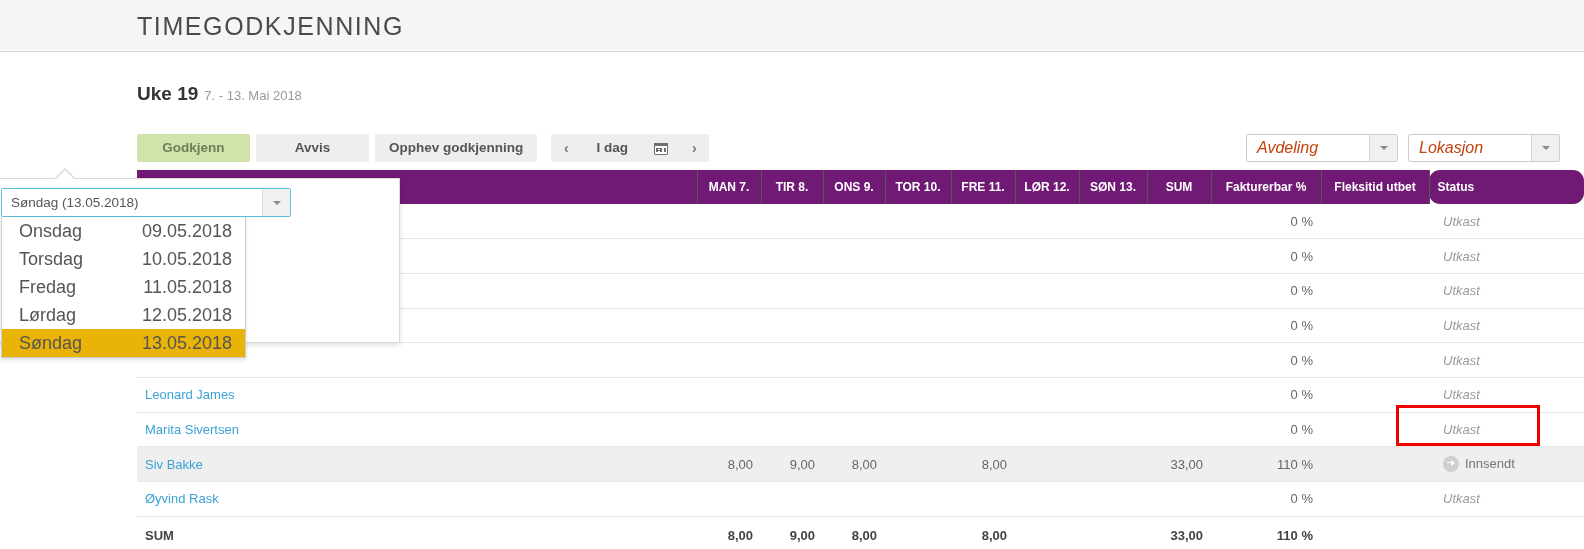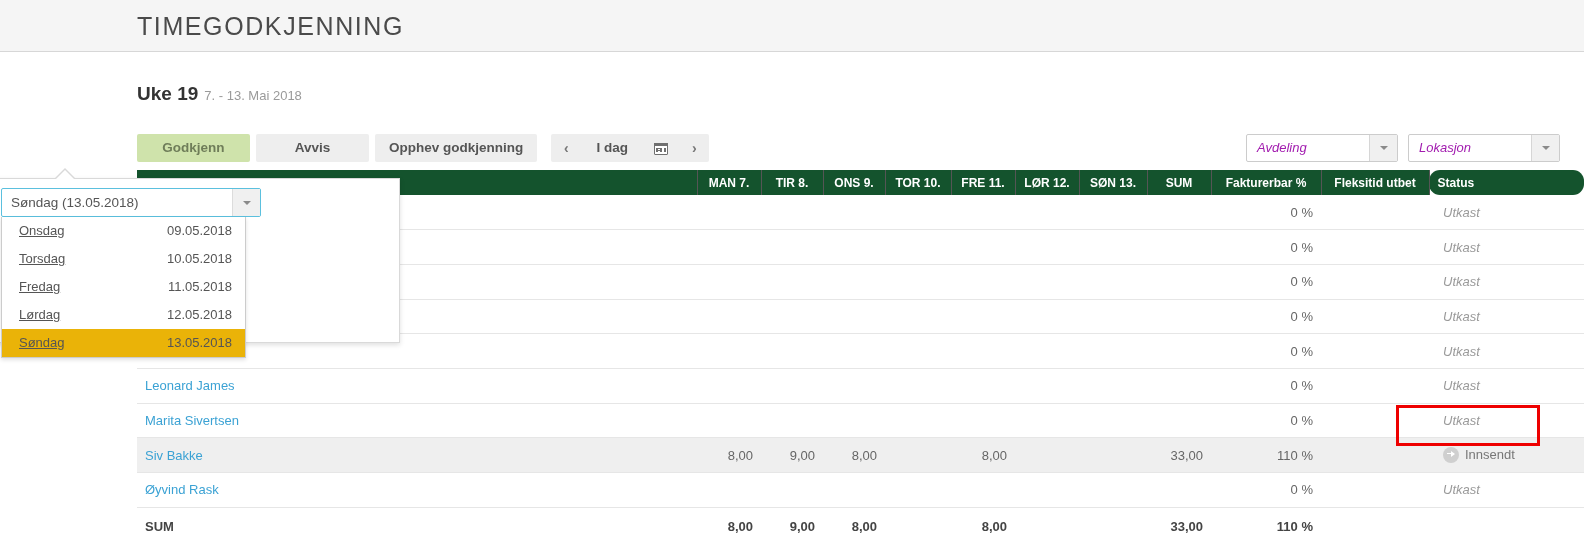--- a/index.html
+++ b/index.html
@@ -73,38 +73,38 @@
 
   
   .filters { position:absolute; right:24px; top:134px; white-space:nowrap; }
   .filter-select {
     display:inline-block; vertical-align:top; position:relative;
     width:152px; height:28px; background:#fff;
     border:1px solid #cccccc; border-radius:2px; margin-left:10px;
   }
   .filter-select .fs-text {
     position:absolute; left:10px; top:0; line-height:26px;
-    font-size:13px; font-style:italic; color:#a21caf;
+    font-size:16px; font-style:italic; color:#c2410c;
   }
   .filter-select .fs-btn {
     position:absolute; right:0; top:0; width:28px; height:26px;
     background:#f0f0f0; border-left:1px solid #d6d6d6;
   }
   .caret-dn {
     position:absolute; left:50%; top:50%; margin-left:-4px; margin-top:-2px;
     width:0;height:0;border-left:4px solid transparent;border-right:4px solid transparent;
     border-top:4px solid #8a8a8a;
   }
 
   
   .table-wrap { position:absolute; left:137px; top:170px; width:1447px; }
   table.grid { border-collapse:collapse; width:1447px; table-layout:fixed; }
   table.grid thead th {
-    background:#14532d; color:#ffffff; font-size:12px; font-weight:bold;
-    height:25px; padding:0 8px; text-align:center;
+    background:#701a75; color:#ffffff; font-size:12px; font-weight:bold;
+    height:34px; padding:0 8px; text-align:center;
     border-right:1px solid #555; white-space:nowrap; overflow:hidden;
   }
   table.grid thead th.th-name { text-align:left; border-right:1px solid #555; }
   table.grid thead th.th-status { text-align:left; border-right:none;border-radius:11px; }
   table.grid tbody td {
     height:34.7px; font-size:13px; color:#666;
     border-bottom:1px solid #e6e6e6; padding:0 8px;
     text-align:right; white-space:nowrap; overflow:hidden;
   }
   table.grid tbody td.c-name { text-align:left; color:#3ba2d4; }
@@ -151,40 +151,40 @@
     border-left:11px solid transparent; border-right:11px solid transparent;
     border-bottom:11px solid #d9d9d9;
   }
   .pop-arrow-in {
     position:absolute; left:191px; top:-9px; width:0; height:0;
     border-left:10px solid transparent; border-right:10px solid transparent;
     border-bottom:10px solid #ffffff;
   }
 
   .sel-box {
-    position:absolute; left:137px; top:9px; width:260px; height:29px;
+    position:absolute; left:137px; top:9px; width:290px; height:29px;
     background:#ffffff; border:1px solid #5bc0de; border-radius:2px; z-index:33;
   }
   .sel-val {
     position:absolute; left:9px; top:0; line-height:27px;
     font-size:13.5px; color:#555;
   }
   .sel-btn {
     position:absolute; right:0; top:0; width:28px; height:27px;
     background:#f0f0f0; border-left:1px solid #dcdcdc;
   }
 
   .sel-list {
     position:absolute; left:137px; top:38px; width:245px;
     background:#ffffff; border:1px solid #cccccc; border-top:none;
     box-shadow:0 2px 4px rgba(0,0,0,.12); z-index:34;
   }
   .opt {
     position:relative; height:28px; line-height:28px; padding:0 13px 0 17px;
-    font-size:13px; color:#555; cursor:pointer; white-space:nowrap;text-decoration:underline;
+    font-size:18px; color:#555; cursor:pointer; white-space:nowrap;
   }
   .opt.sel { background:#eab308; }
   .opt .o-date { position:absolute; right:13px; top:0; }
 </style>
 </head>
 <body>
 
 <div id="root">
 
   <div class="app-header">

